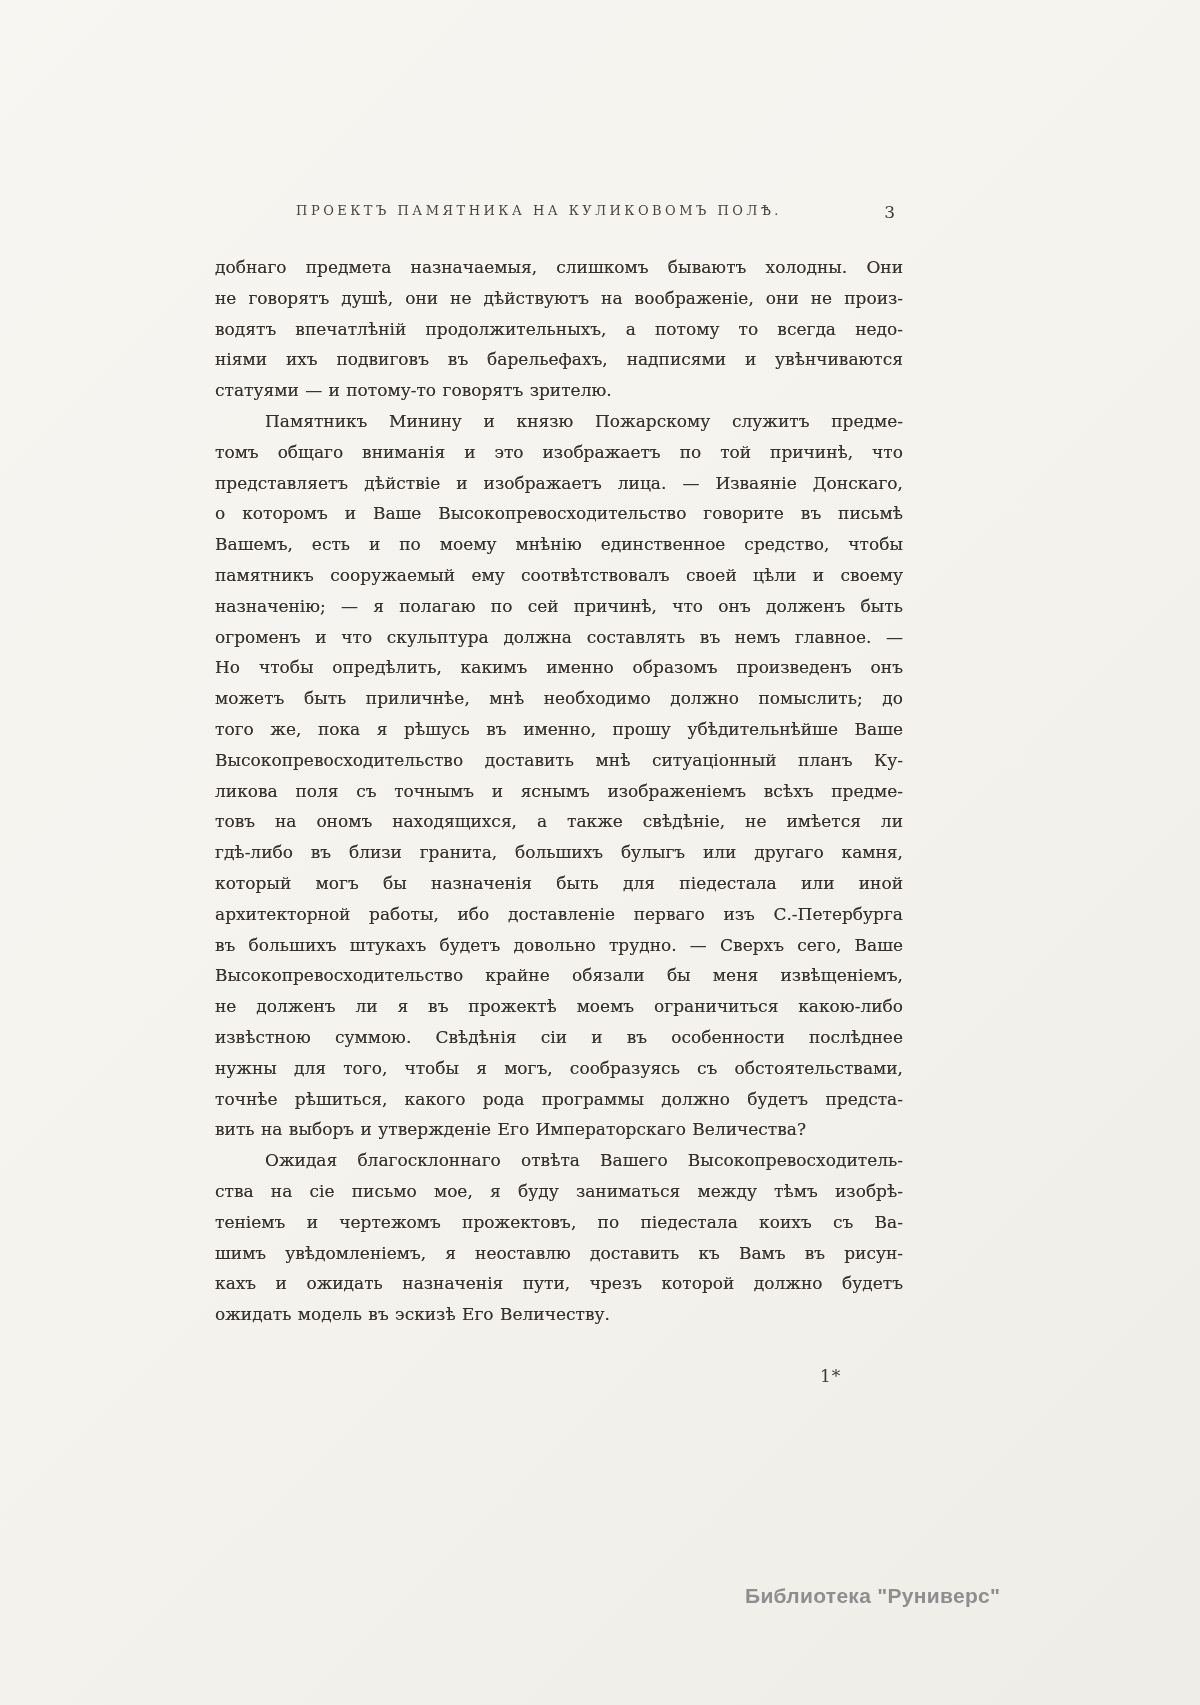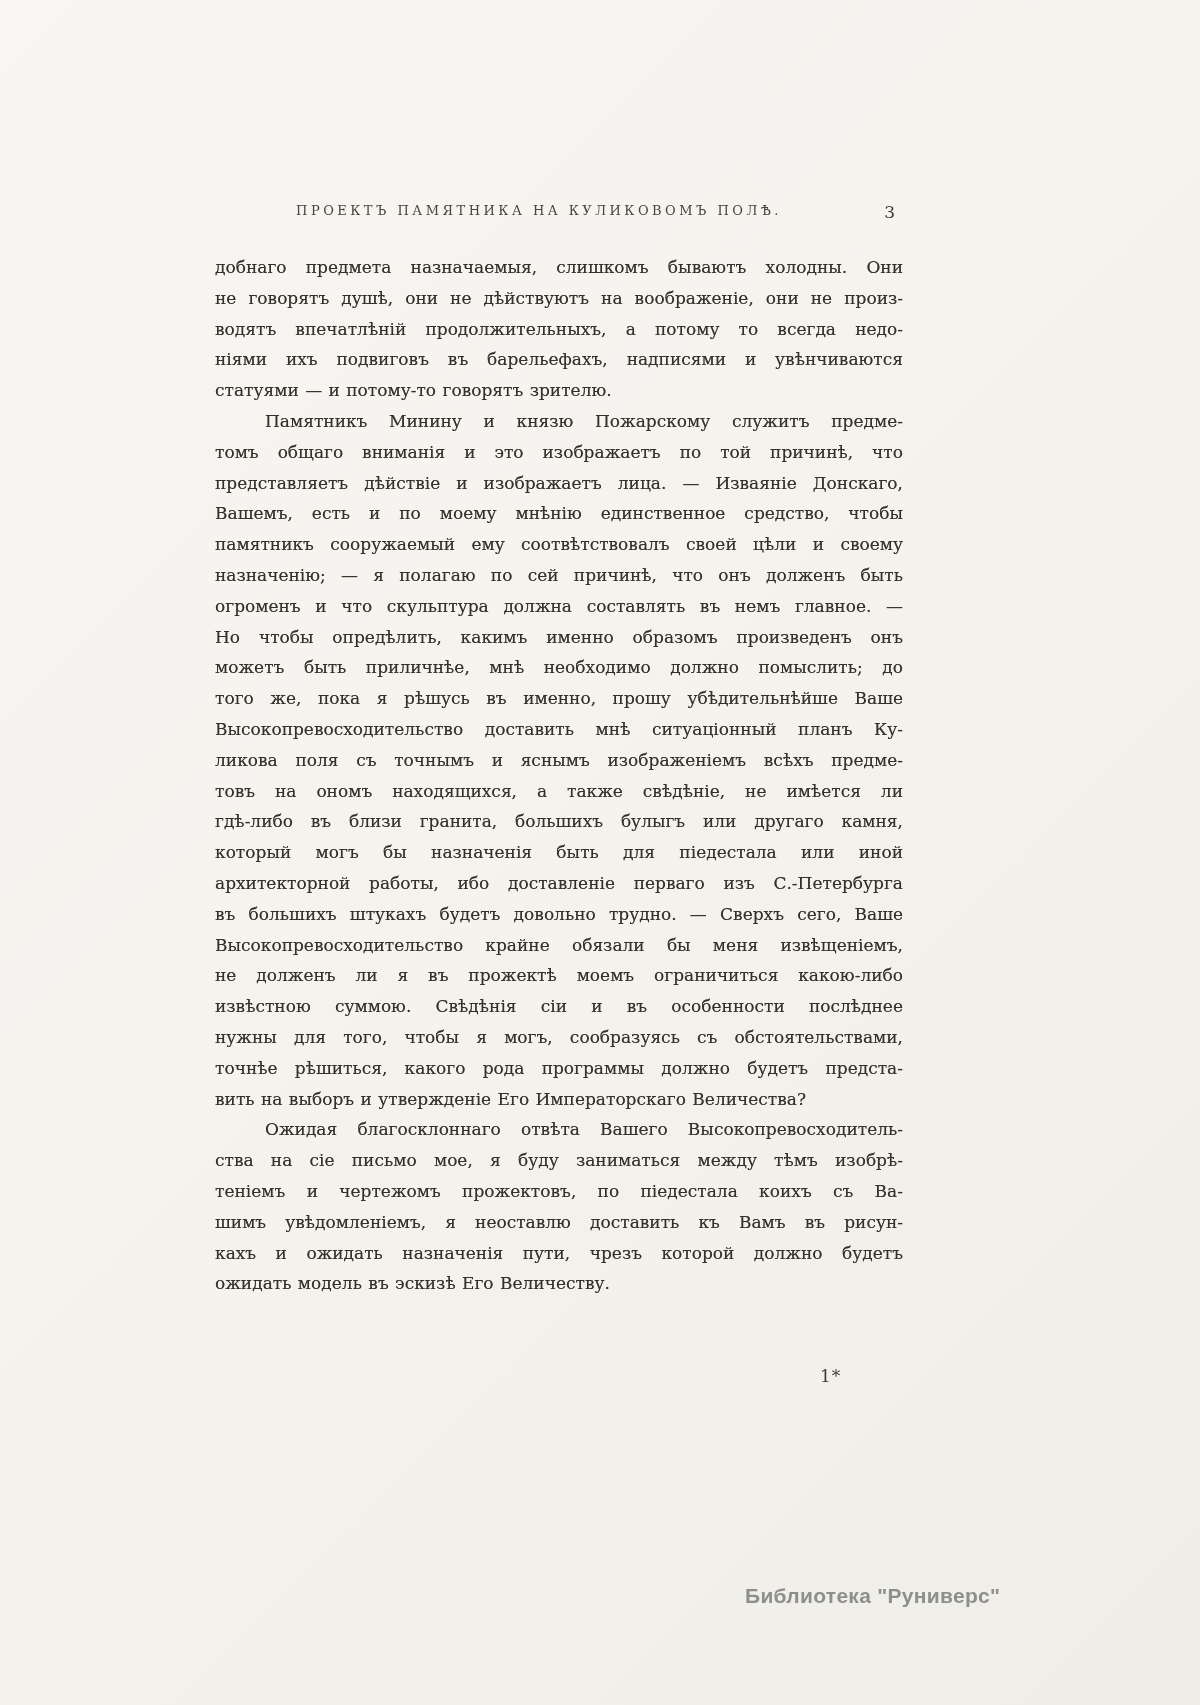--- a/index.html
+++ b/index.html
@@ -96,20 +96,21 @@
       <div class="line">не говорятъ душѣ, они не дѣйствуютъ на воображеніе, они не произ-</div>
       <div class="line">водятъ впечатлѣній продолжительныхъ, а потому то всегда недо-</div>
       <div class="line">ніями ихъ подвиговъ въ барельефахъ, надписями и увѣнчиваются</div>
       <div class="line last">статуями — и потому-то говорятъ зрителю.</div>
     </div>
 
     <div class="para">
       <div class="line indent">Памятникъ Минину и князю Пожарскому служитъ предме-</div>
       <div class="line">томъ общаго вниманія и это изображаетъ по той причинѣ, что</div>
       <div class="line">представляетъ дѣйствіе и изображаетъ лица. — Изваяніе Донскаго,</div>
+      <div class="line">о которомъ и Ваше Высокопревосходительство говорите въ письмѣ</div>
       <div class="line">Вашемъ, есть и по моему мнѣнію единственное средство, чтобы</div>
       <div class="line">памятникъ сооружаемый ему соотвѣтствовалъ своей цѣли и своему</div>
       <div class="line">назначенію; — я полагаю по сей причинѣ, что онъ долженъ быть</div>
       <div class="line">огроменъ и что скульптура должна составлять въ немъ главное. —</div>
       <div class="line">Но чтобы опредѣлить, какимъ именно образомъ произведенъ онъ</div>
       <div class="line">можетъ быть приличнѣе, мнѣ необходимо должно помыслить; до</div>
       <div class="line">того же, пока я рѣшусь въ именно, прошу убѣдительнѣйше Ваше</div>
       <div class="line">Высокопревосходительство доставить мнѣ ситуаціонный планъ Ку-</div>
       <div class="line">ликова поля съ точнымъ и яснымъ изображеніемъ всѣхъ предме-</div>
       <div class="line">товъ на ономъ находящихся, а также свѣдѣніе, не имѣется ли</div>

